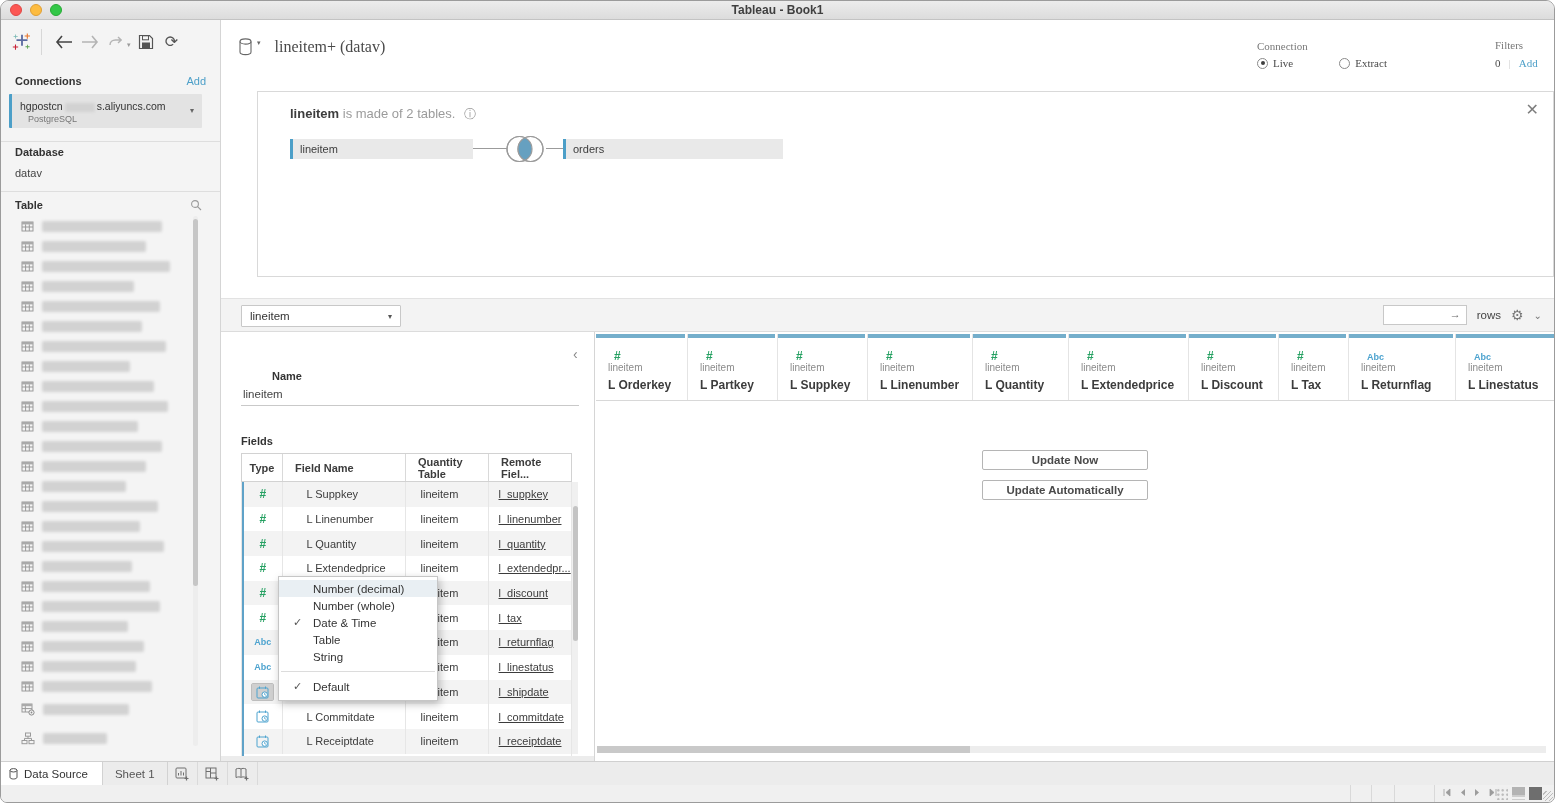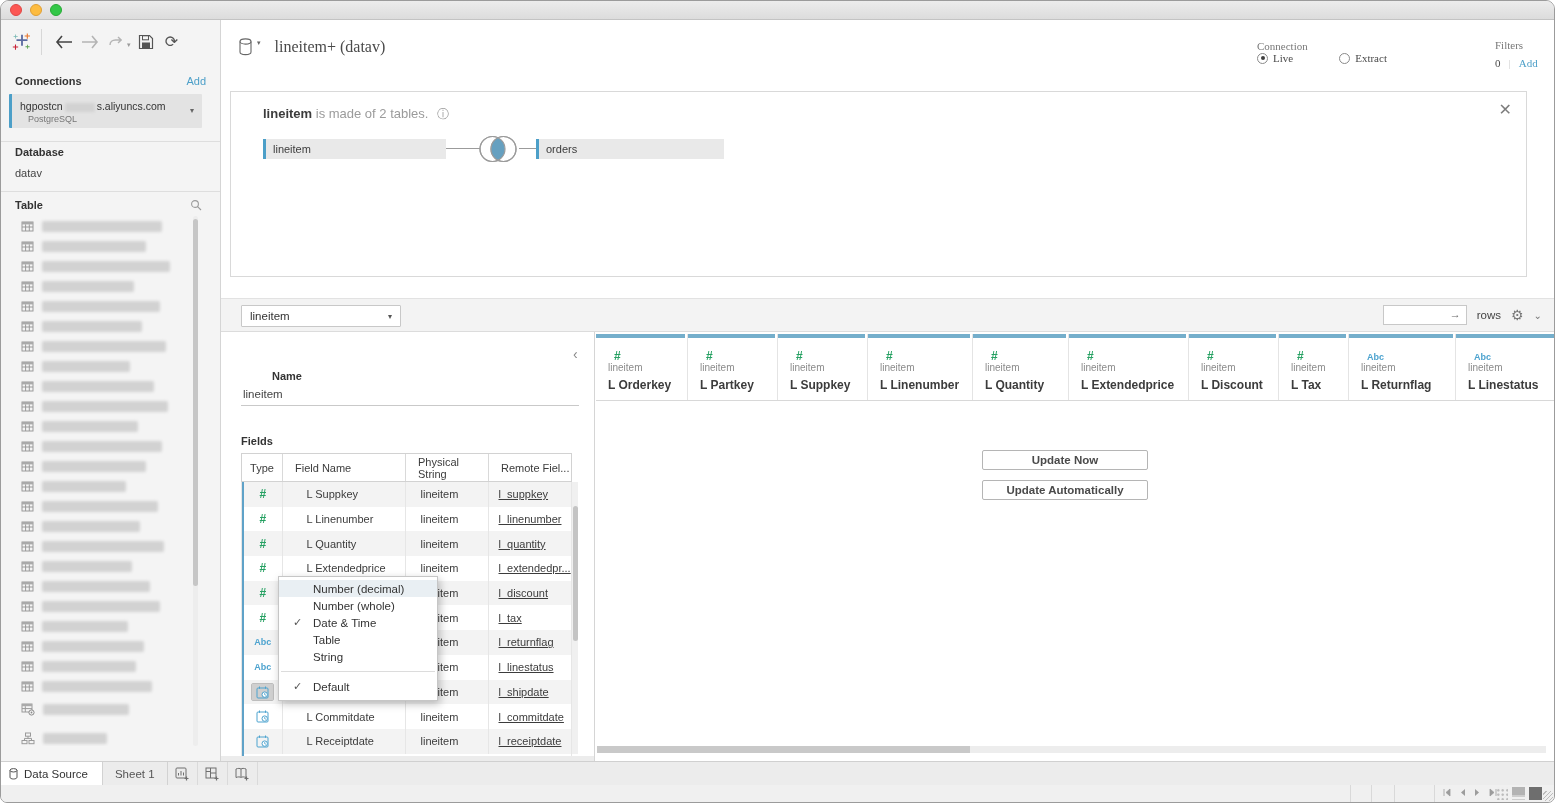--- a/index.html
+++ b/index.html
@@ -52,30 +52,30 @@
   .tl-row { display:flex; align-items:center; height:20px; padding-left:20px; }
   .tl-row .pill { height:11px; margin-left:8px; }
   .sb-scroll { position:absolute; left:192px; top:196px; width:5px; height:530px; background:#ededed; border-radius:3px; }
   .sb-thumb { position:absolute; left:0; top:3px; width:5px; height:367px; background:#c6c6c6; border-radius:3px; }
 
   
   .ds-header { position:absolute; left:0; top:0; right:0; height:71px; background:#fff;font-family:Liberation Serif, serif; }
   .ds-title-wrap { position:absolute; left:17px; top:18px; display:flex; align-items:center; gap:4px; }
   .ds-title { font-size:16px; color:#4a4a4a; margin-left:10px; }
   .conn-controls { position:absolute; left:1036px; top:20px; font-size:11px; color:#787878; }
-  .radio-row { display:flex; gap:46px; }
+  .radio-row { display:flex; gap:46px; margin-top:5px; }
   .radio { display:flex; align-items:center; gap:5px; color:#4a4a4a; cursor:pointer; }
   .rb { width:11px; height:11px; border-radius:50%; border:1px solid #8a8a8a; background:#fff; position:relative; }
   .rb.sel::after { content:""; position:absolute; left:2.5px; top:2.5px; width:4px; height:4px; border-radius:50%; background:#3f3f3f; }
   .filters-wrap { position:absolute; left:1274px; top:19px; font-size:11px; color:#787878; }
   .filters-vals { margin-top:6px; display:flex; align-items:center; gap:8px; color:#4a4a4a; }
   .fsep { color:#cfcfcf; }
 
   
-  .join-panel { position:absolute; left:9px; top:71px; width:1297px; height:186px;
+  .join-panel { position:absolute; left:36px; top:71px; width:1297px; height:186px;
                 background:#fff; border:1px solid #d9d9d9; }
   .jp-title { position:absolute; left:32px; top:14px; font-size:13px; color:#9b9b9b; }
   .jp-title b { color:#3c3c3c; }
   .jp-info { color:#9b9b9b; font-size:12px; margin-left:5px; }
   .jp-close { position:absolute; right:14px; top:8px; font-size:16px; color:#7d7d7d; cursor:pointer; }
   .jp-box { position:absolute; top:47px; height:20px; background:#e9e9e9; border-left:3px solid var(--accent);
             font-size:11px; color:#3c3c3c; display:flex; align-items:center; padding-left:7px; }
   .jp-line { position:absolute; top:56px; height:1px; background:#9b9b9b; }
   .venn { position:absolute; left:246px; top:40px; }
 
@@ -95,21 +95,21 @@
 
   
   .fields-panel { position:absolute; left:0; top:312px; width:373px; height:431px; background:#fff; }
   .collapse { position:absolute; left:352px; top:14px; font-size:14px; color:#888; cursor:pointer; }
   .name-lbl { position:absolute; left:20px; top:38px; font-size:11px; font-weight:bold;padding-left:31px; }
   .name-val { position:absolute; left:22px; top:56px; font-size:11.5px; color:#444; }
   .name-line { position:absolute; left:20px; top:73px; width:338px; height:1px; background:#c9c9c9; }
   .fields-lbl { position:absolute; left:20px; top:103px; font-size:11px; font-weight:bold; }
   .ftable { position:absolute; left:20px; top:121px; width:331px; }
   .fhead { display:flex; height:29px; border:1px solid #d2d2d2; background:#fff; }
-  .fhead .hc { font-size:11px; font-weight:normal; color:#3c3c3c; display:flex; align-items:center;
+  .fhead .hc { font-size:11px; font-weight:bold; color:#3c3c3c; display:flex; align-items:center;
                padding-left:12px; border-right:1px solid #d9d9d9; }
   .fhead .hc:last-child { border-right:none; }
   .hc.c0 { width:41px; justify-content:center; padding-left:0; }
   .hc.c1 { width:123px; } .hc.c2 { width:83px; } .hc.c3 { flex:1; }
   .fbody { border-left:1px solid #e6e6e6; border-right:1px solid #e6e6e6; }
   .frow { display:flex; height:24.7px; border-left:2.5px solid var(--stripe); position:relative; }
   .frow:nth-child(odd) { background:#f3f3f3; }
   .frow .fc { font-size:11px; color:#3c3c3c; display:flex; align-items:center; border-right:1px solid #e6e6e6; }
   .fc.c0 { width:38.5px; justify-content:center; }
   .fc.c1 { width:123px; padding-left:24px; }
@@ -173,20 +173,21 @@
 <body>
 
 <div class="window">
 
   <div class="titlebar">
     <div class="traffic">
       <span class="tl red"></span>
       <span class="tl yel"></span>
       <span class="tl grn"></span>
     </div>
+    <div class="win-title">Tableau - Book1</div>
   </div>
 
   <div class="body-row">
 
     <div class="sidebar">
       <div class="toolbar">
         <svg class="logo" width="22" height="22" viewBox="0 0 24 24">
           <path d="M11 4h2v5h5v2h-5v5h-2v-5H6V9h5z" fill="#5b6ba0"></path>
           <path d="M17.2 2.6h1.2v2.3h2.3v1.2h-2.3v2.3h-1.2V6.1h-2.3V4.9h2.3z" fill="#e8762c"></path>
           <path d="M4.3 14.6h1.2v2.3h2.3v1.2H5.5v2.3H4.3v-2.3H2v-1.2h2.3z" fill="#c72035"></path>
@@ -560,21 +561,21 @@
         </div>
         <div class="jp-line" style="left:215px;width:35px"></div>
         <svg class="venn" width="42" height="34" viewBox="0 0 42 34">
           <circle cx="15.5" cy="17" r="12.5" fill="#fff" stroke="#9b9b9b" stroke-width="1.2"></circle>
           <circle cx="26.5" cy="17" r="12.5" fill="#fff" stroke="#9b9b9b" stroke-width="1.2"></circle>
           <path d="M21 5.8 A12.5 12.5 0 0 1 21 28.2 A12.5 12.5 0 0 1 21 5.8 Z" fill="#66a0c0"></path>
           <circle cx="15.5" cy="17" r="12.5" fill="none" stroke="#9b9b9b" stroke-width="1.2"></circle>
           <circle cx="26.5" cy="17" r="12.5" fill="none" stroke="#9b9b9b" stroke-width="1.2"></circle>
         </svg>
         <div class="jp-line" style="left:288px;width:17px"></div>
-        <div class="jp-box" style="left:305px;width:188px">
+        <div class="jp-box" style="left:305px;width:220px">
           <span>orders</span>
         </div>
       </div>
 
       <div class="meta-topbar">
         <div class="tbl-select">
           <span>lineitem</span>
           <span class="car">▾</span>
         </div>
         <div class="rows-ctl">
@@ -590,21 +591,21 @@
       <div class="fields-panel">
         <div class="collapse">‹</div>
         <div class="name-lbl">Name</div>
         <div class="name-val">lineitem</div>
         <div class="name-line"></div>
         <div class="fields-lbl">Fields</div>
         <div class="ftable">
           <div class="fhead" id="fields-head">
               <div class="hc c0">Type</div>
               <div class="hc c1">Field Name</div>
-              <div class="hc c2">Physical String</div>
+              <div class="hc c2">Quantity Table</div>
               <div class="hc c3">Remote Fiel...</div>
             </div>
           <div class="fbody" id="fields-body">
               <div class="frow">
                 <div class="fc c0">
                   <span class="ticon num">#</span>
                 </div>
                 <div class="fc c1">
                   <span>L Suppkey</span>
                 </div>

